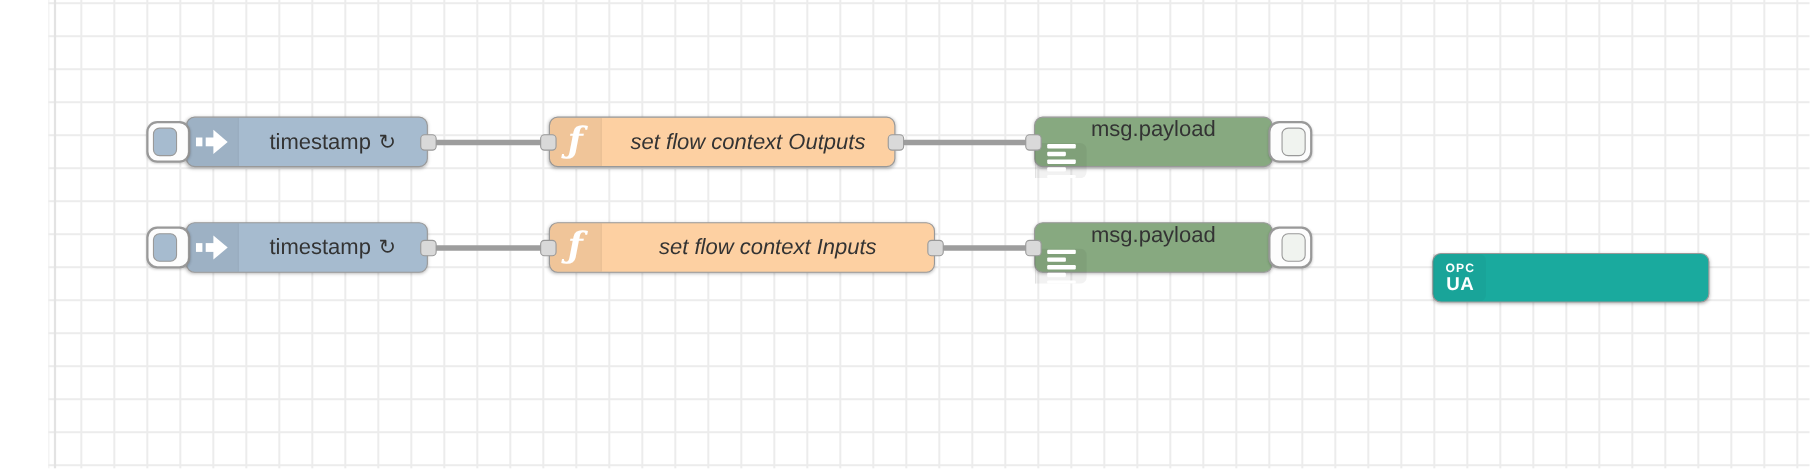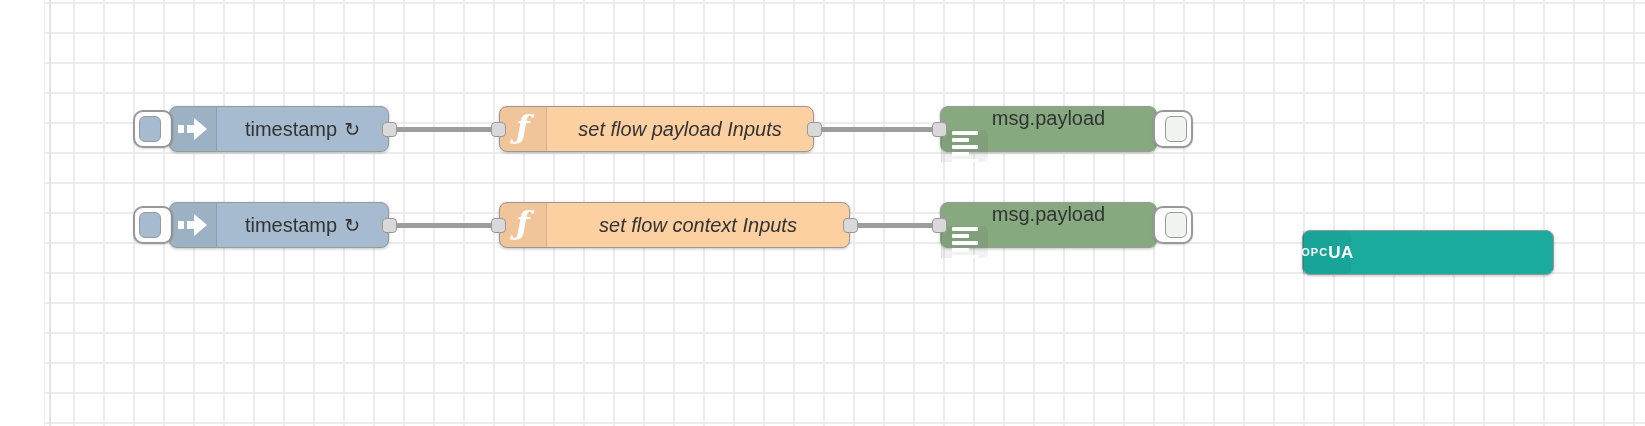--- a/index.html
+++ b/index.html
@@ -81,21 +81,21 @@
   .node.inject   { background: var(--inject, #a6bbcf); }
   .node.function { background: var(--function, #fdd0a2); }
   .node.function .label { font-style: italic; }
   .node.debug    { background: var(--debug, #87a980); flex-direction: column; }
   .node.opcua    { background: var(--opcua, #1aaa9e); height: 45px; }
 
   
   .opcua-badge {
     width: 48px; border-left: 1px solid rgba(0,0,0,0.15);
     background: rgba(0,0,0,0.03);
-    display: flex; flex-direction: row; align-items: center; justify-content: center;
+    display: flex; flex-direction: column; align-items: center; justify-content: center;
     color: #fff; font-weight: bold; line-height: 1; border-radius: 0 6px 6px 0;
   }
   .opcua-badge .top { font-size: 11px; letter-spacing: 1px; }
   .opcua-badge .bottom { font-size: 17px; letter-spacing: 0.5px; }
 
   
   .f-glyph {
     font-family: "DejaVu Serif", serif; font-style: italic; font-weight: bold;
     font-size: 32px; color: #fff; margin-top: -4px;
   }
@@ -130,21 +130,21 @@
       <span>timestamp</span>
       <span class="repeat-glyph">↻</span>
     </div>
     <div class="port out"></div>
   </div>
 
   <div class="node function" style="left:455px; top:106px; width:315px;">
     <div class="icon-region left">
       <span class="f-glyph">ƒ</span>
     </div>
-    <div class="label">set flow payload Inputs</div>
+    <div class="label">set flow context Outputs</div>
     <div class="port in"></div>
     <div class="port out"></div>
   </div>
 
   <div class="node debug" style="left:896px; top:106px; width:217px;">
     <div class="side-button right">
         <div class="inner"></div>
       </div>
     <div class="label">msg.payload</div>
     <div class="icon-region right">

